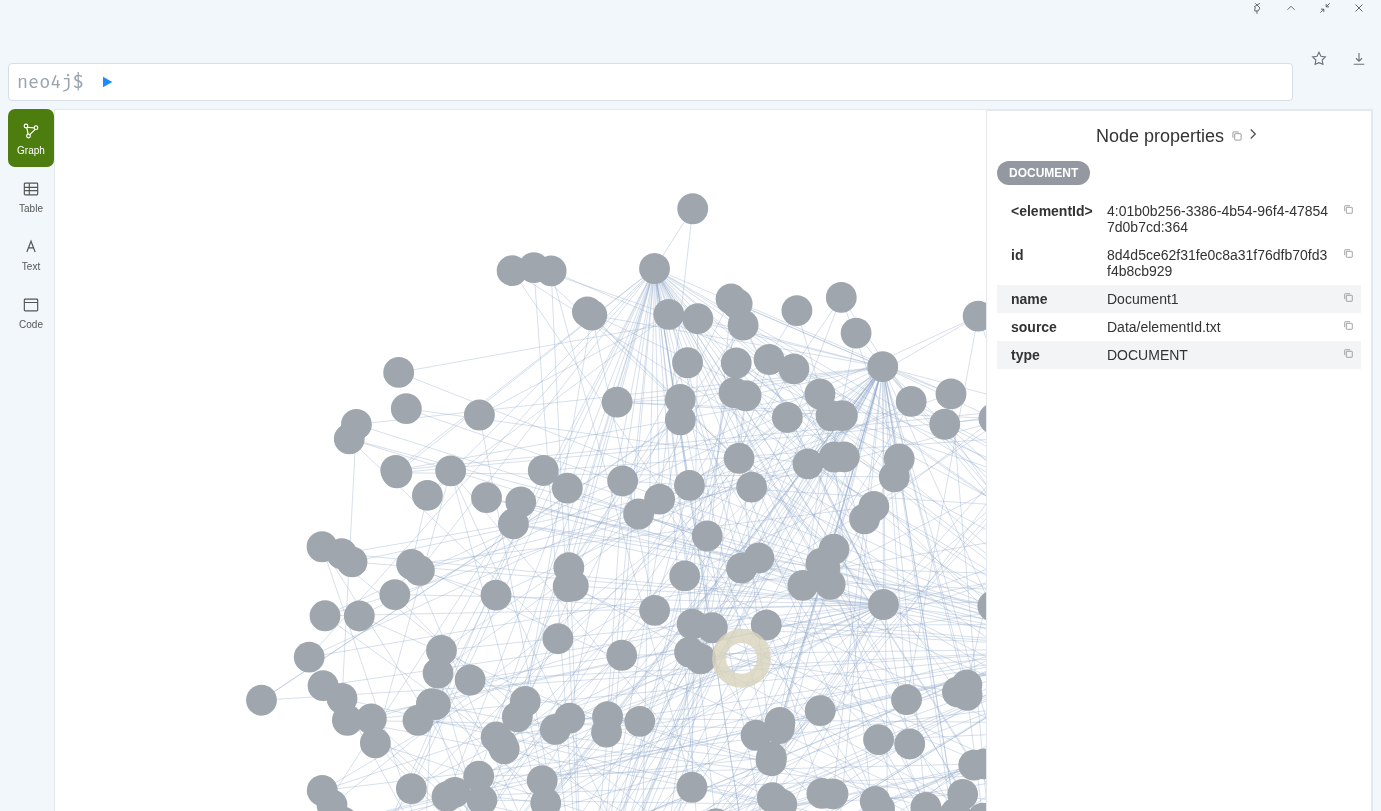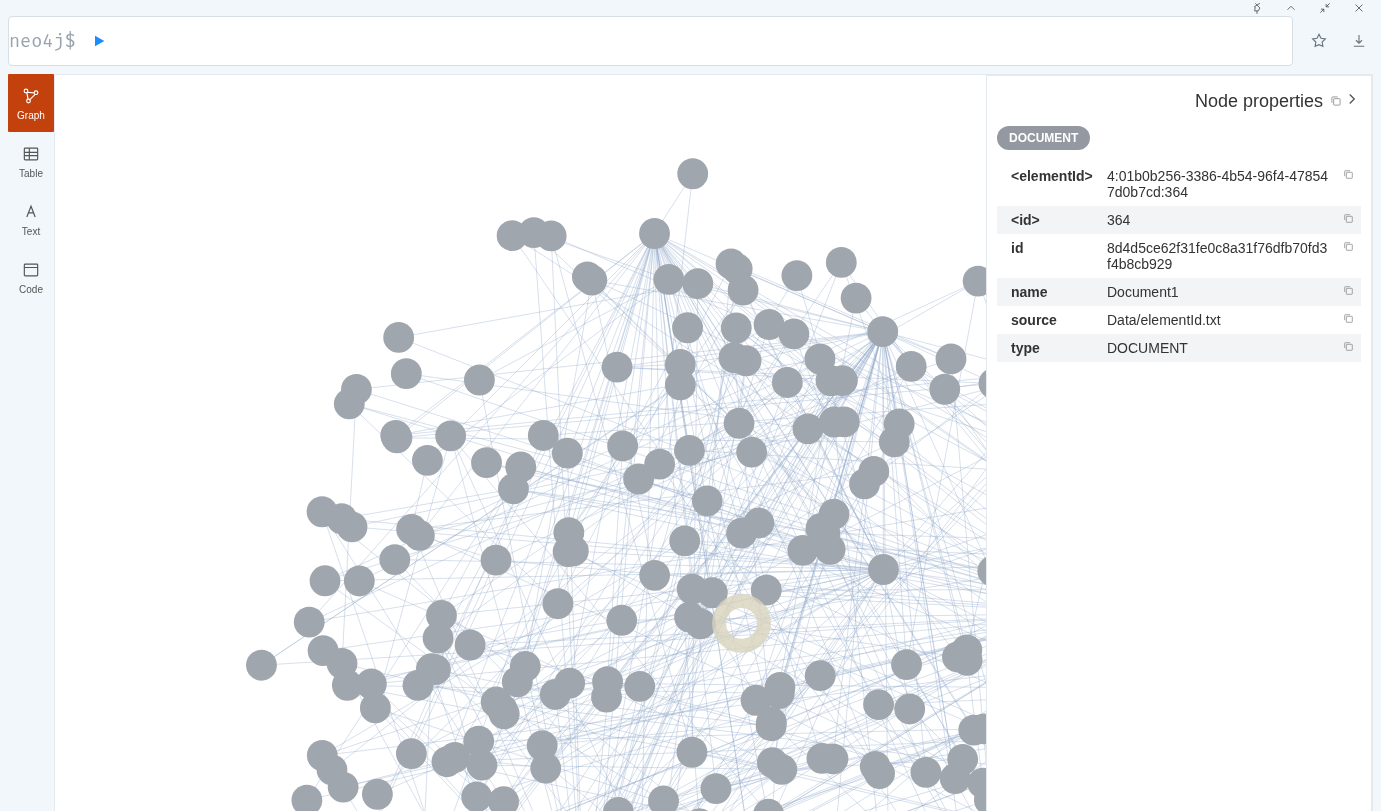--- a/index.html
+++ b/index.html
@@ -4,43 +4,43 @@
 <style>
   * { box-sizing: border-box; margin: 0; padding: 0; }
   html, body { width: 100%; height: 100%; font-family: -apple-system, BlinkMacSystemFont, "Segoe UI", Helvetica, Arial, sans-serif; background: #f1f7fb; color: #333; }
   body { display: flex; flex-direction: column; width: 1381px; height: 811px; overflow: hidden; }
 
   .window-controls { height: 28px; display: flex; justify-content: flex-end; align-items: center; gap: 18px; padding-right: 14px; }
   .window-controls .wc-btn { width: 16px; height: 16px; display: flex; align-items: center; justify-content: center; color: #555; cursor: pointer; }
   .window-controls .wc-btn svg { width: 14px; height: 14px; stroke: currentColor; fill: none; stroke-width: 1.5; }
 
   .query-bar { display: flex; align-items: stretch; margin: 0 8px 8px 8px; gap: 12px; }
-  .query-input-wrap { flex: 1; background: #fff; border: 1px solid #d7dfe5; border-radius: 4px; display: flex; align-items: center; height: 50px; padding: 0 0; font-family: "Fira Code", Consolas, Monaco, monospace; font-size: 18px; }
+  .query-input-wrap { flex: 1; background: #fff; border: 1px solid #d7dfe5; border-radius: 4px; display: flex; align-items: center; height: 38px; padding: 0 8px; font-family: "Fira Code", Consolas, Monaco, monospace; font-size: 18px; margin-top: 47px; }
   .query-prompt { color: #9aa4af; margin-right: 8px; }
   .query-text { color: #333; flex: 1; outline: none; border: none; font: inherit; background: transparent; }
   .query-run { width: 32px; display: flex; align-items: center; justify-content: center; cursor: pointer; }
   .query-run svg { width: 16px; height: 16px; fill: #1b8cff; }
   .query-side-btn { width: 28px; display: flex; align-items: center; justify-content: center; color: #6a737d; cursor: pointer; }
   .query-side-btn svg { width: 18px; height: 18px; stroke: currentColor; fill: none; stroke-width: 1.5; }
 
   .main-area { flex: 1; display: flex; position: relative; margin: 0 8px 4px 8px; }
 
   .view-tabs { width: 46px; display: flex; flex-direction: column; background: transparent; }
   .view-tab { height: 58px; display: flex; flex-direction: column; align-items: center; justify-content: center; gap: 4px; color: #555; cursor: pointer; font-size: 10px; }
-  .view-tab.active { background: #c2410c; color: #fff; border-radius: 1px; }
+  .view-tab.active { background: #4d7c0f; color: #fff; border-radius: 7px; }
   .view-tab svg { width: 20px; height: 20px; stroke: currentColor; fill: none; stroke-width: 1.4; }
 
   .graph-canvas { flex: 1; background: #fff; position: relative; border: 1px solid #e3e9ee; overflow: hidden; }
   .graph-canvas svg.graph-svg { width: 100%; height: 100%; }
   .graph-node { fill: #a0a6ae; }
   .graph-edge { stroke: #8ea6c8; stroke-width: 0.5; opacity: 0.5; }
   .graph-center-ring { fill: none; stroke: #d8d3bb; stroke-width: 10; opacity: 0.8; }
 
   .properties-panel { position: absolute; top: 0; right: 0; width: 386px; bottom: 0; background: #fff; border: 1px solid #e3e9ee; padding: 14px 10px; overflow-y: auto; }
-  .prop-header { display: flex; align-items: center; justify-content: flex-end; margin-bottom: 14px; }
+  .prop-header { display: flex; align-items: center; justify-content: center; margin-bottom: 14px; }
   .prop-title-wrap { display: flex; align-items: center; gap: 6px; font-size: 18px; color: #333; }
   .prop-copy-icon { width: 14px; height: 14px; stroke: #888; fill: none; stroke-width: 1.4; cursor: pointer; }
   .prop-collapse { cursor: pointer; }
   .prop-collapse svg { width: 18px; height: 18px; stroke: #555; fill: none; stroke-width: 1.8; }
 
   .prop-label-badge { display: inline-flex; align-items: center; background: #9398a1; color: #fff; font-size: 12px; font-weight: 600; padding: 5px 12px; border-radius: 14px; margin-bottom: 12px; }
 
   .prop-table { width: 100%; font-size: 14px; }
   .prop-row { display: flex; align-items: flex-start; padding: 6px 6px; position: relative; }
   .prop-row.alt { background: #f2f4f6; }
@@ -853,28 +853,20 @@
 
       <div class="prop-table" id="prop-table">
           <div class="prop-row">
             <div class="prop-key">&lt;elementId&gt;</div>
             <div class="prop-val">4:01b0b256-3386-4b54-96f4-478547d0b7cd:364</div>
             <div class="prop-row-copy"><svg viewBox="0 0 24 24">
                 <rect x="8" y="8" width="11" height="11" rx="1"></rect>
                 <path d="M5 15V6a1 1 0 011-1h9"></path>
               </svg></div>
           </div>
-          <div class="prop-row alt">
-            <div class="prop-key">&lt;id&gt;</div>
-            <div class="prop-val">364</div>
-            <div class="prop-row-copy"><svg viewBox="0 0 24 24">
-                <rect x="8" y="8" width="11" height="11" rx="1"></rect>
-                <path d="M5 15V6a1 1 0 011-1h9"></path>
-              </svg></div>
-          </div>
           <div class="prop-row">
             <div class="prop-key">id</div>
             <div class="prop-val">8d4d5ce62f31fe0c8a31f76dfb70fd3f4b8cb929</div>
             <div class="prop-row-copy"><svg viewBox="0 0 24 24">
                 <rect x="8" y="8" width="11" height="11" rx="1"></rect>
                 <path d="M5 15V6a1 1 0 011-1h9"></path>
               </svg></div>
           </div>
           <div class="prop-row alt">
             <div class="prop-key">name</div>

